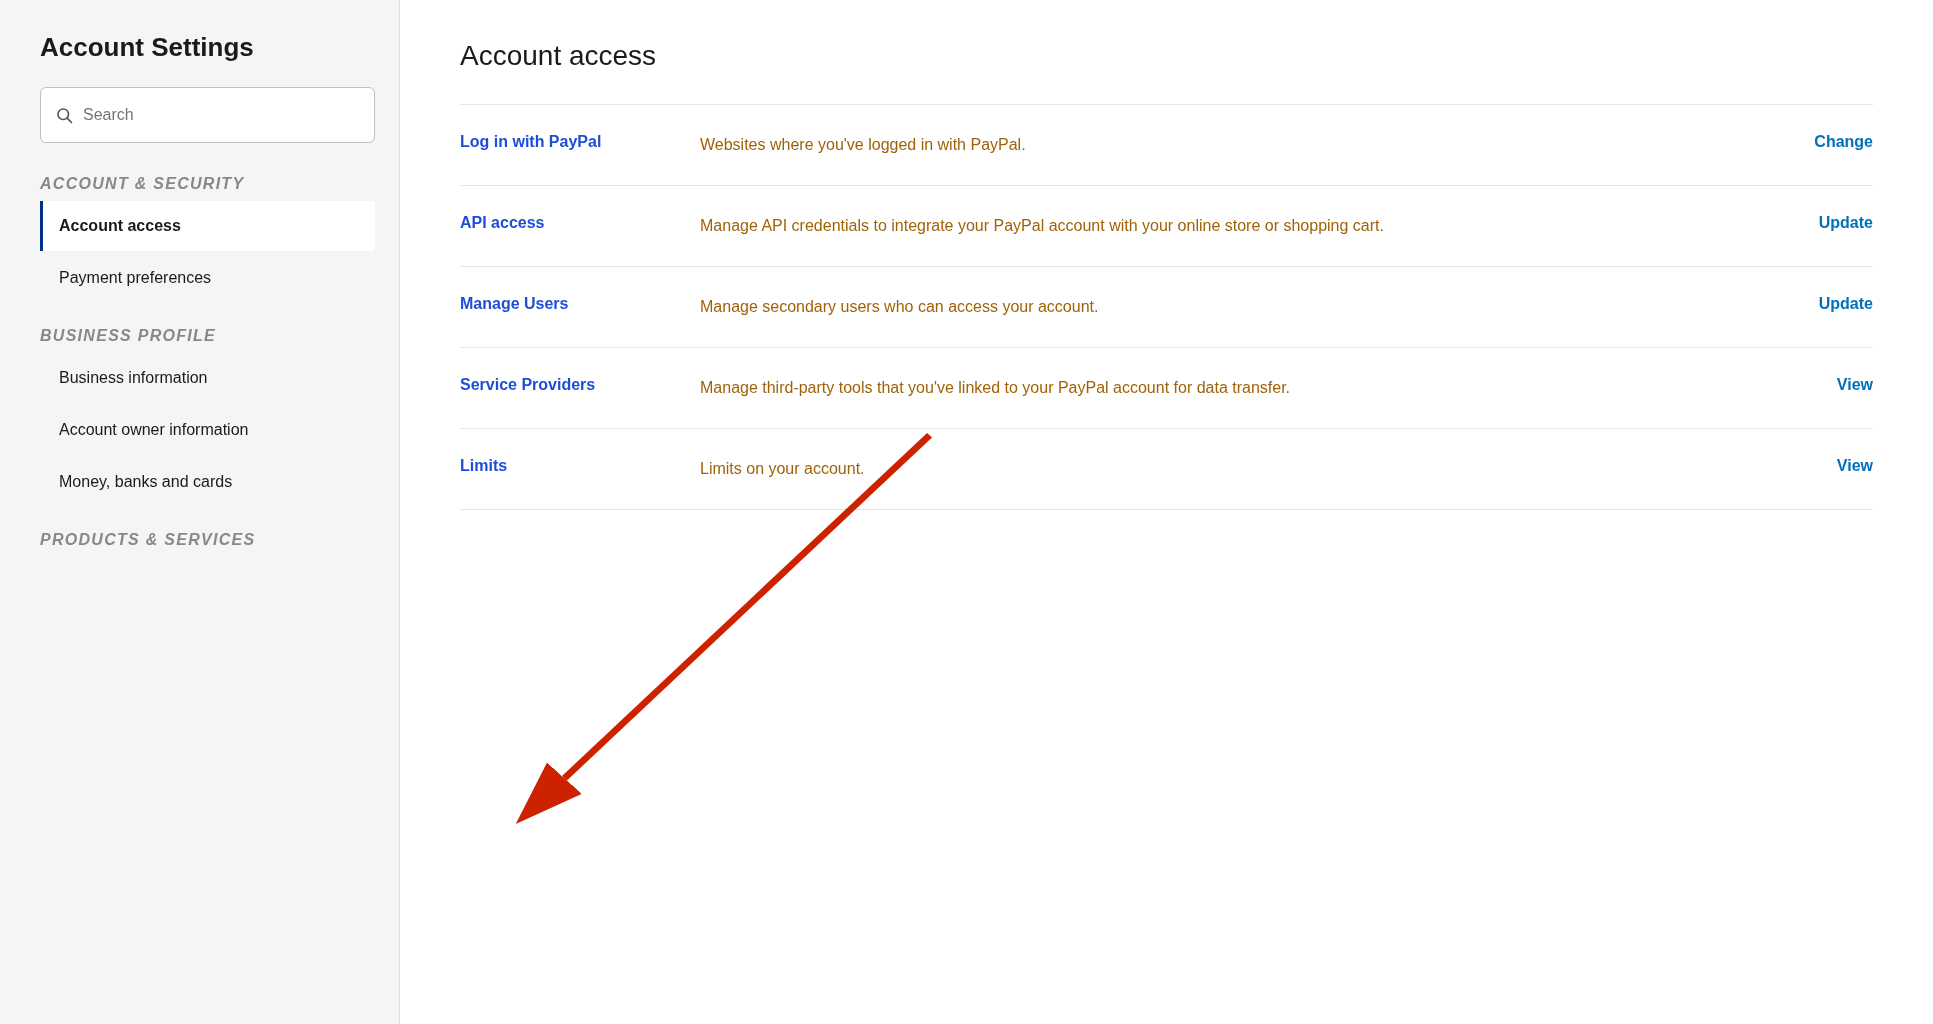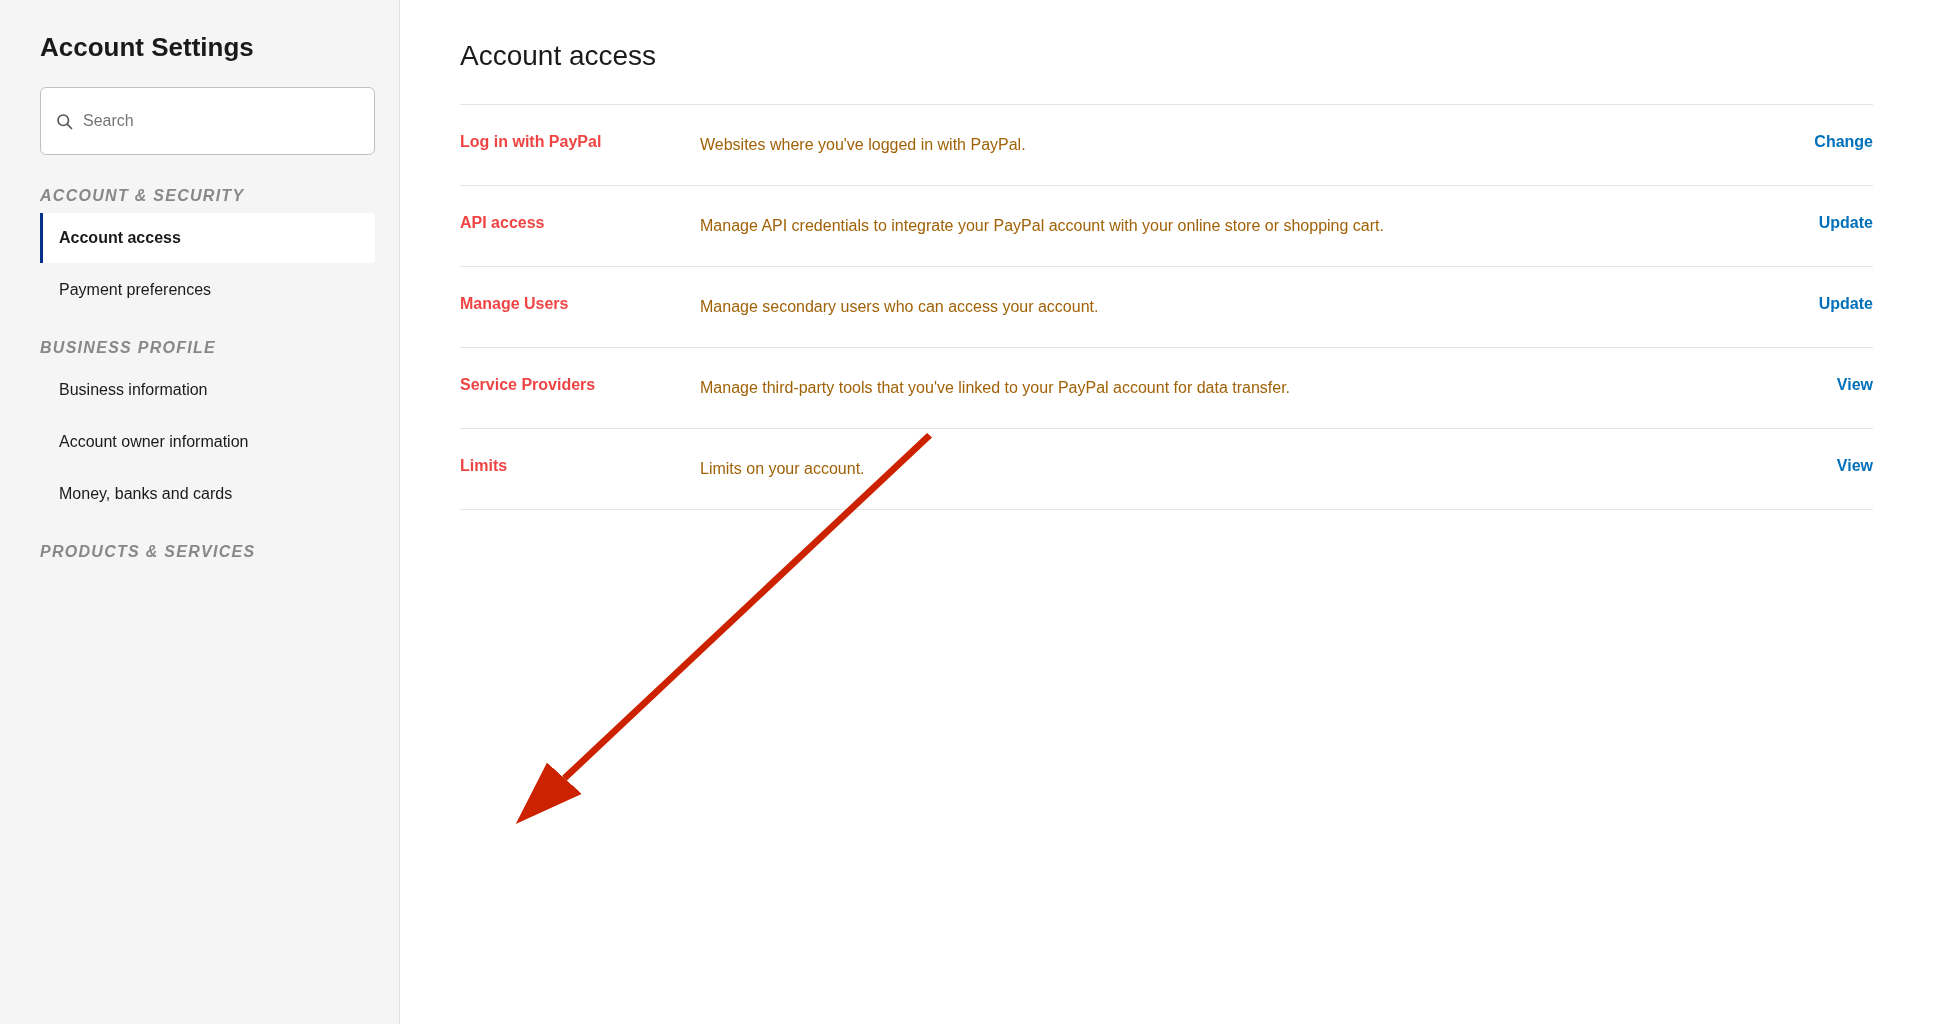--- a/index.html
+++ b/index.html
@@ -26,21 +26,21 @@
       font-weight: 700;
       color: #1a1a1a;
       margin-bottom: 24px;
     }
 
     .search-box {
       display: flex;
       align-items: flex-end;
       border: 1.5px solid #c0c0c0;
       border-radius: 6px;
-      padding: 24px 14px;
+      padding: 18px 14px;
       background: #fff;
       margin-bottom: 32px;
       gap: 10px;
     }
 
     .search-box input {
       border: none;
       outline: none;
       font-size: 16px;
       color: #888;
@@ -108,21 +108,21 @@
       gap: 20px;
     }
 
     .settings-row:first-of-type {
       border-top: 1px solid #e5e5e5;
     }
 
     .row-label {
       font-size: 16px;
       font-weight: 700;
-      color: #ef4444;
+      color: #1d4ed8;
       min-width: 220px;
       flex-shrink: 0;
     }
 
     .row-desc {
       font-size: 16px;
       color: #a16207;
       flex: 1;
       line-height: 1.5;
     }

